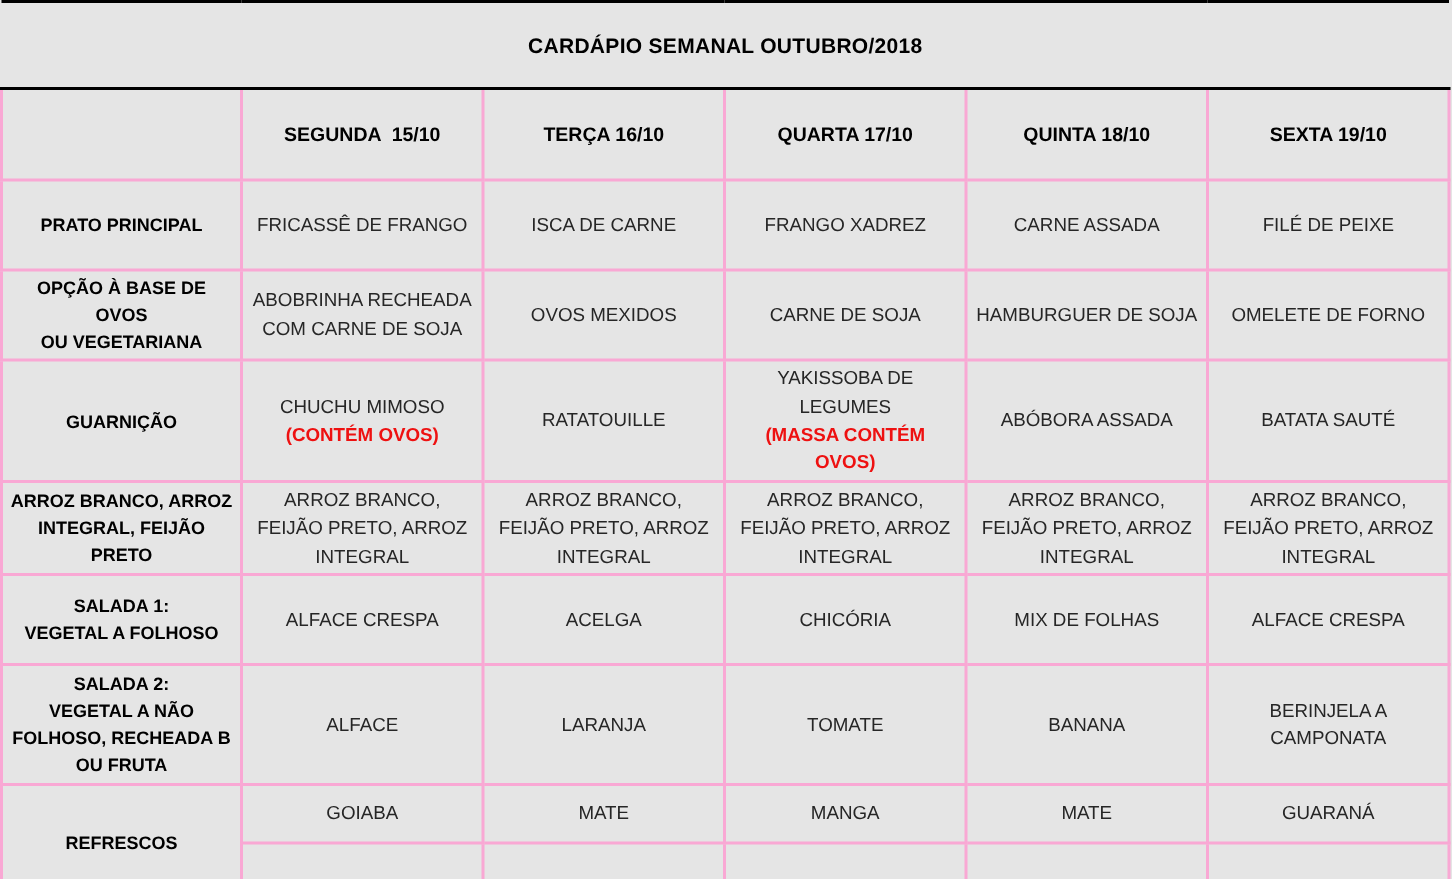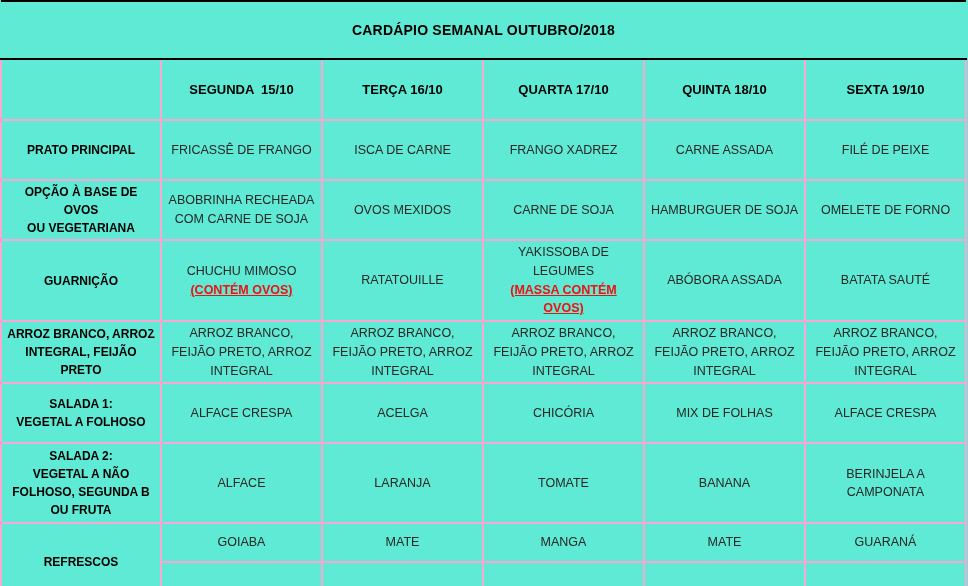--- a/index.html
+++ b/index.html
@@ -5,21 +5,21 @@
 <style>
   html, body {
     margin: 0;
     padding: 0;
     background: #ffffff;
     font-family: "Liberation Sans", "DejaVu Sans", sans-serif;
   }
   .page {
     width: 968px;
     height: 586px;
-    background: #5eead4;
+    background: #e5e5e5;
     overflow: hidden;
   }
   table.menu {
     border-collapse: collapse;
     table-layout: fixed;
     width: 966px;
     border-bottom: 3px solid #000;
     margin: 0;
   }
   col.c-label { width: 160px; }
@@ -65,21 +65,20 @@
   td.menu-cell {
     font-size: 12.5px;
     color: #262626;
     line-height: 1.5;
     margin-top: 15px;
   }
   .dish { font-weight: normal; }
   .note {
     font-weight: bold;
     color: var(--note-red, #ee1111);
-    text-decoration: underline;
   }
 </style>
 </head>
 <body>
 
 <div class="page">
   <table class="menu">
     <colgroup>
       <col class="c-label">
       <col class="c-day">
@@ -203,21 +202,21 @@
             <div class="dish">MIX DE FOLHAS</div>
           </td>
           <td class="menu-cell">
             <div class="dish">ALFACE CRESPA</div>
           </td>
         </tr>
         <tr class="menu-row">
           <td class="label-cell">
             <div class="label-line">SALADA 2:</div>
             <div class="label-line">VEGETAL A NÃO</div>
-            <div class="label-line">FOLHOSO, SEGUNDA B</div>
+            <div class="label-line">FOLHOSO, RECHEADA B</div>
             <div class="label-line">OU FRUTA</div>
           </td>
           <td class="menu-cell">
             <div class="dish">ALFACE</div>
           </td>
           <td class="menu-cell">
             <div class="dish">LARANJA</div>
           </td>
           <td class="menu-cell">
             <div class="dish">TOMATE</div>

